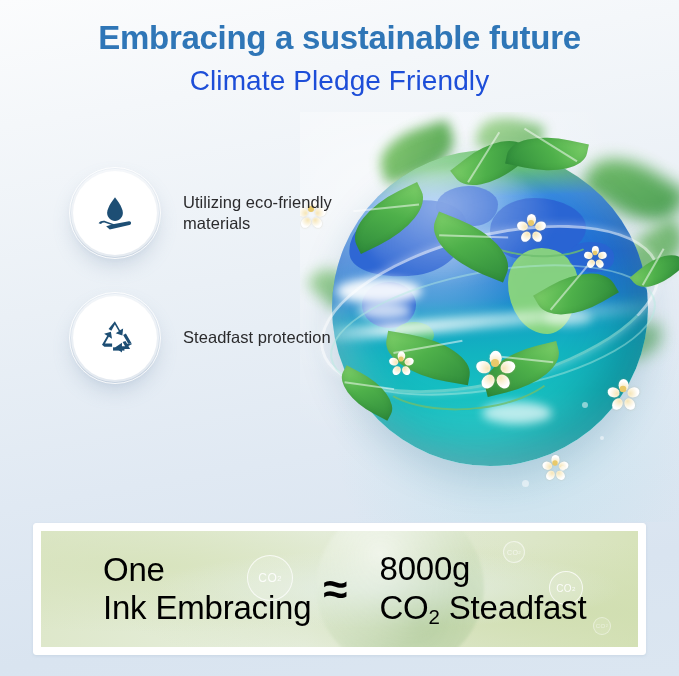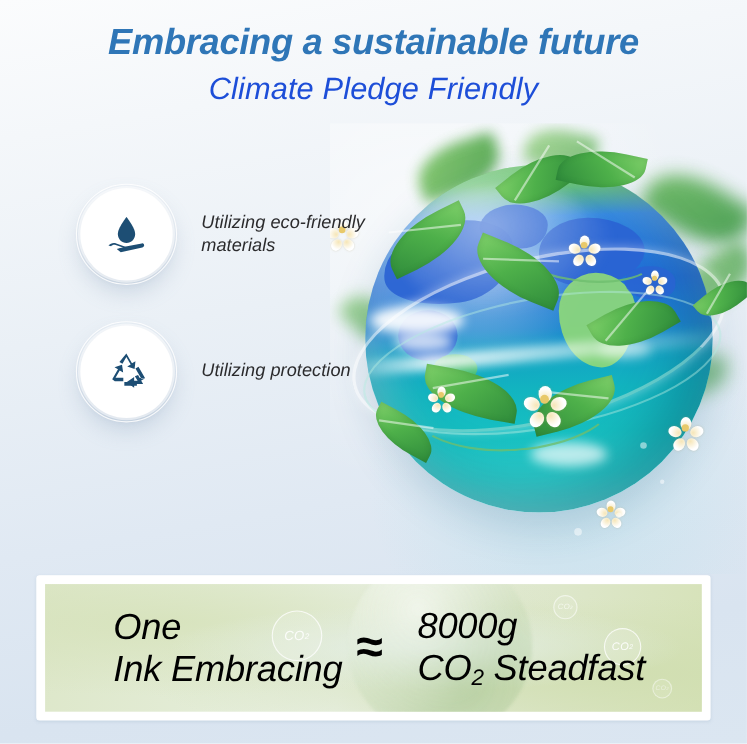--- a/index.html
+++ b/index.html
@@ -20,21 +20,20 @@
                 #e0e9f3 64%,
                 #d9e4f0 84%,
                 #dbe6f1 100%);
   }
 
   .stage {
     position: absolute;
     inset: 0;
     width: 628px;
     height: 676px;
-    font-style: italic;
   }
 
   
   .headings {
     position: absolute;
     left: 0;
     top: 18px;
     width: 679px;
     text-align: center;
     z-index: 40;
@@ -530,21 +529,21 @@
     <div class="feature">
       <div class="badge">
         <svg viewBox="0 0 64 64">
           <path d="M31.8 6.5 L39.6 20.2 L44.4 17.4 L43.2 28.2 L33 24.6 L37.8 21.8 L31.8 11.4 L26.4 20.8 L22.2 18.4 Z" fill="#1d4e74"></path>
           <path d="M12.2 42.4 L20.2 28.4 L15.4 25.6 L25.8 22.4 L27.4 33 L22.6 30.2 L16.8 40.4 L27.6 40.4 L27.6 45.2 L15.8 45.2 Z" fill="#1d4e74"></path>
           <path d="M52.4 41.2 L44.4 27.4 L48.6 25 L57.6 40.6 L48.8 40.6 L48.8 46.2 L58 41 Z" fill="#1d4e74"></path>
           <path d="M48 36.6 L55 48.8 L42.6 48.8 L42.6 54.2 L32 46.6 L42.6 39.2 L42.6 44.4 L47.4 44.4 L43.6 38 Z" fill="#1d4e74"></path>
           <path d="M29 46.2 L46.4 46.2 L46.4 51.2 L29 51.2 Z" fill="#1d4e74"></path>
         </svg>
       </div>
-      <div class="feature-text">Utilizing protection</div>
+      <div class="feature-text">Steadfast protection</div>
     </div>
 
   </div>
 
   <div class="banner">
     <div class="banner-inner">
       <div class="banner-blur-globe"></div>
 
       <div class="co2-bubble cb1">
         <span>CO</span>

